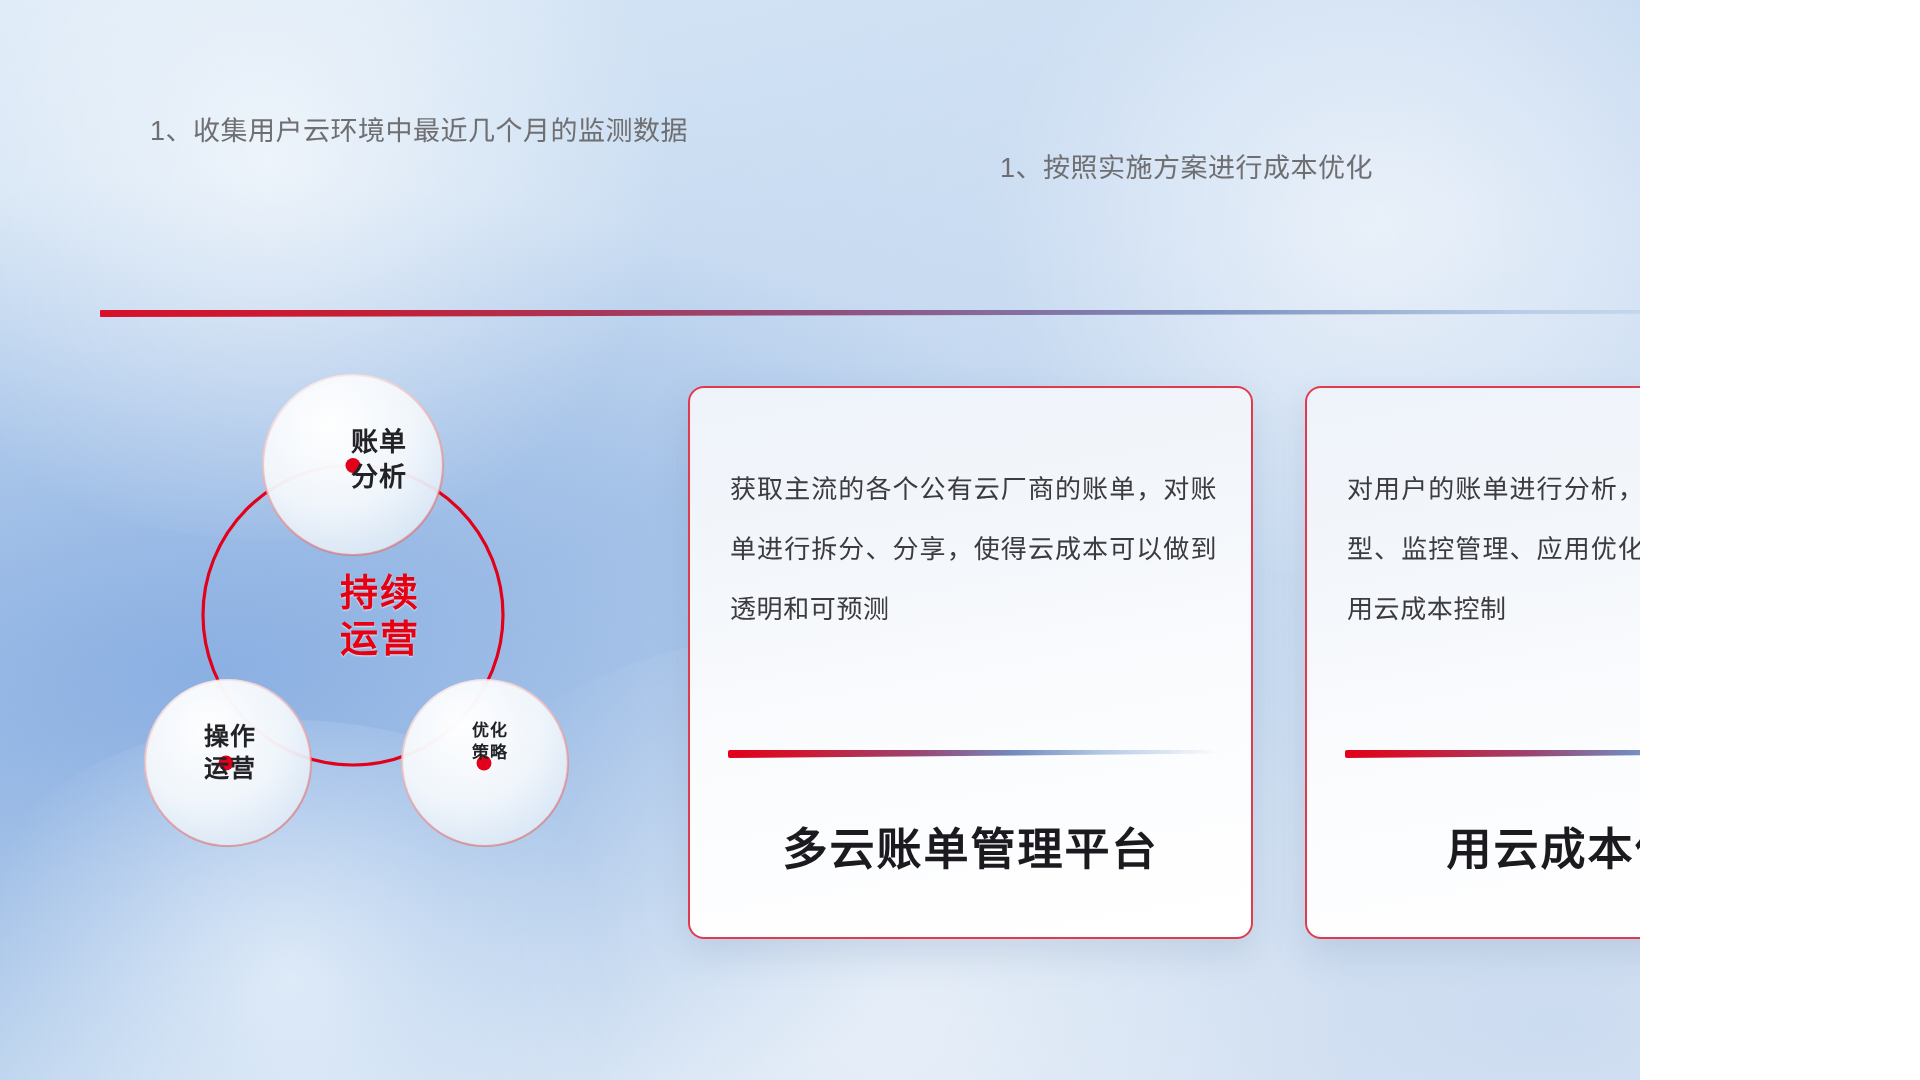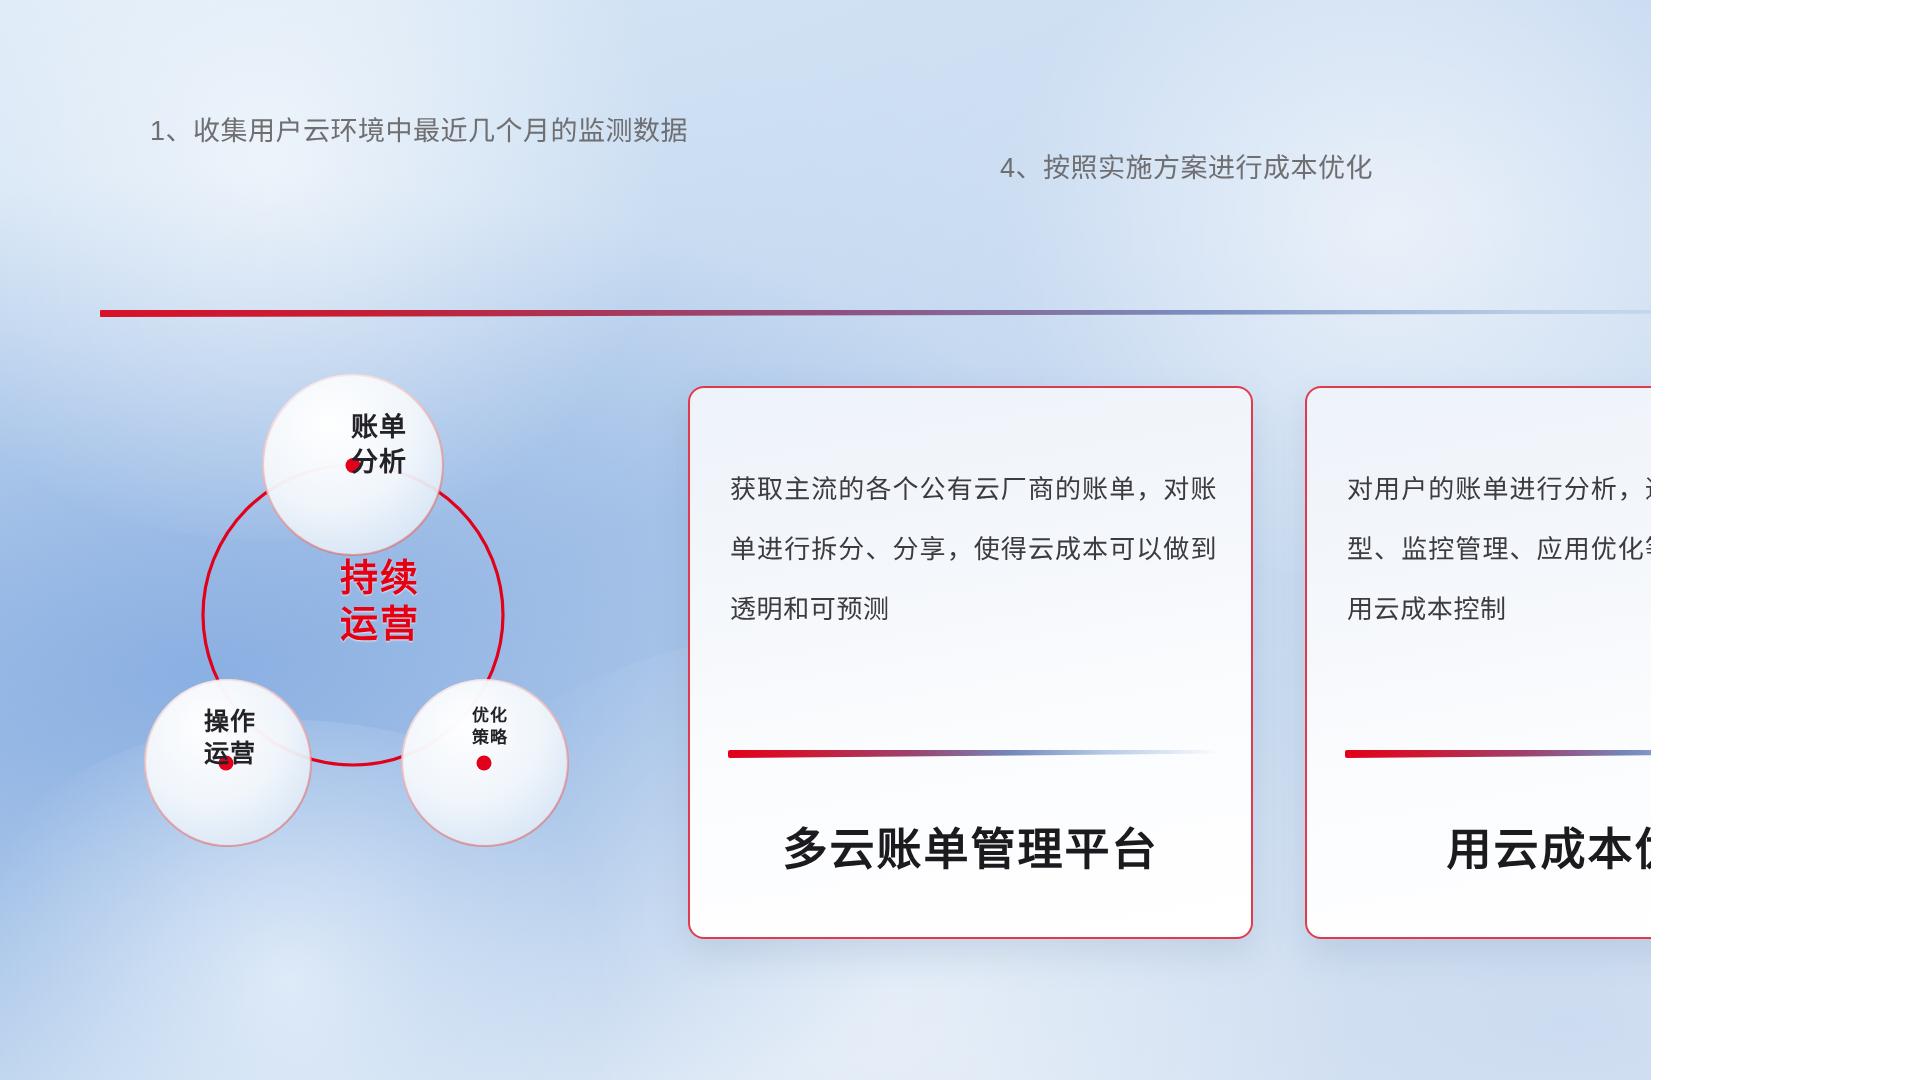--- a/index.html
+++ b/index.html
@@ -15,21 +15,20 @@
   #slide {
     position: relative;
     width: 1640px;
     height: 1080px;
     overflow: hidden;
     background:
       radial-gradient(125% 95% at 12% 62%, rgba(121,163,222,0.72) 0%, rgba(121,163,222,0.0) 48%),
       radial-gradient(110% 80% at 88% 20%, rgba(214,228,245,0.95) 0%, rgba(214,228,245,0) 55%),
       radial-gradient(150% 120% at 95% 95%, rgba(199,216,238,0.85) 0%, rgba(199,216,238,0) 60%),
       linear-gradient(160deg, #dbe9f7 0%, #cbdef2 22%, #b7cfec 45%, #c9ddf1 66%, #e4eef9 88%, #eef4fb 100%);
-    padding-left: 11px;
   }
 
   
   .bloom {
     position: absolute;
     border-radius: 50%;
     pointer-events: none;
   }
   .bloom-a {
     left: -180px; top: -220px;
@@ -90,20 +89,21 @@
   #diagram svg { position: absolute; left: 0; top: 0; }
 
   .venn-label {
     position: absolute;
     text-align: center;
     color: #232327;
     font-weight: 700;
     line-height: 1.28;
     letter-spacing: 1px;
     white-space: nowrap;
+    margin-top: 15px;
   }
   #label-top    { left: 204px; top: 60px;  width: 160px; font-size: 27px; }
   #label-left   { left: 60px;  top: 355px; width: 150px; font-size: 25px; }
   #label-right  { left: 320px; top: 355px; width: 150px; font-size: 17px; }
   #label-center {
     left: 190px; top: 205px; width: 190px;
     font-size: 38px; font-weight: 800;
     color: #e60012; letter-spacing: 2px; line-height: 1.22;
     text-shadow: 0 1px 2px rgba(255,255,255,0.7);
     font-family: Liberation Serif, serif;
@@ -170,21 +170,21 @@
   <div class="bloom bloom-a"></div>
   <div class="bloom bloom-b"></div>
   <div class="bloom bloom-c"></div>
   <div class="bloom bloom-d"></div>
 
   <div class="bullets" id="bullets-left">
     <div class="row">1、收集用户云环境中最近几个月的监测数据</div>
   </div>
 
   <div class="bullets" id="bullets-right">
-    <div class="row">4、按照实施方案进行成本优化</div>
+    <div class="row">1、按照实施方案进行成本优化</div>
   </div>
 
   <div id="top-rule"></div>
 
   <div id="diagram">
     <svg width="520" height="600" viewBox="0 0 520 600" xmlns="http://www.w3.org/2000/svg">
       <defs>
         <radialGradient id="bubbleGrad" cx="38%" cy="28%" r="78%">
           <stop offset="0%" stop-color="#ffffff" stop-opacity="0.99"></stop>
           <stop offset="58%" stop-color="#f4f8fc" stop-opacity="0.95"></stop>

